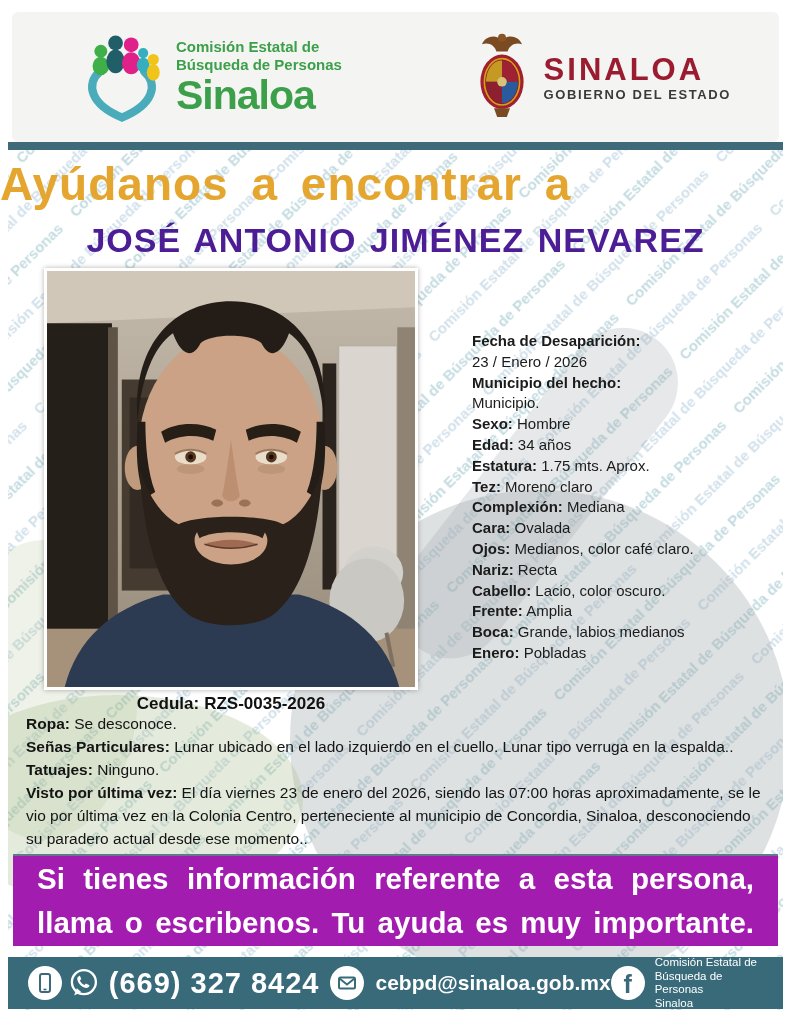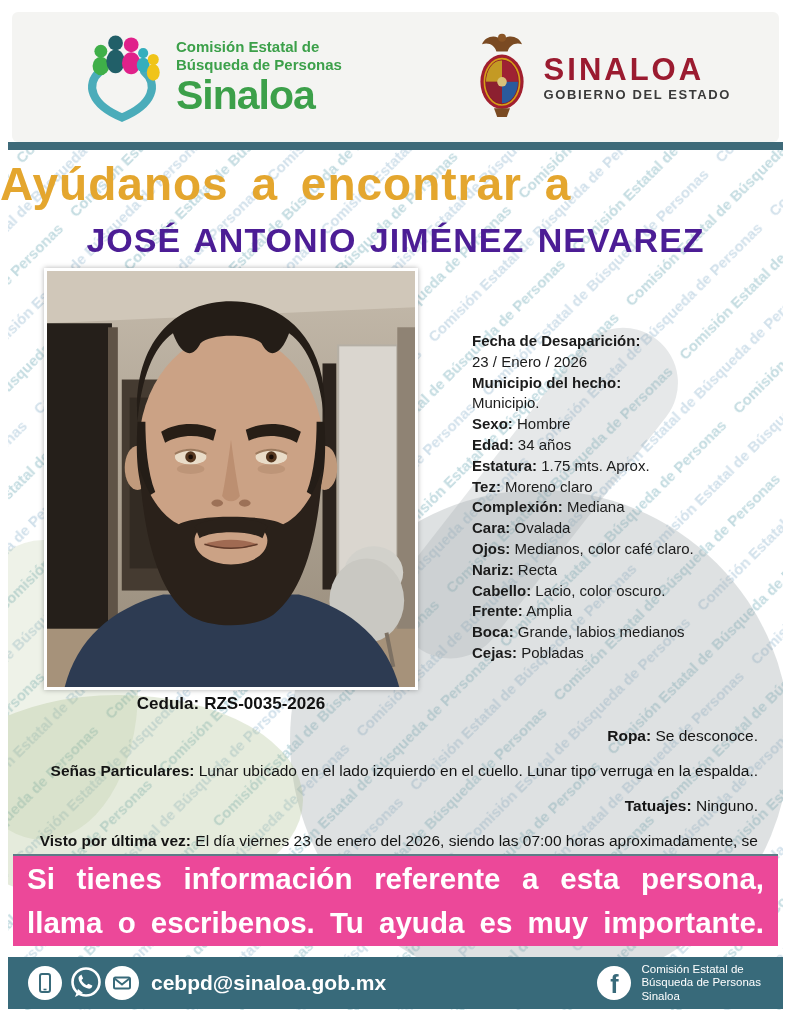--- a/index.html
+++ b/index.html
@@ -33,26 +33,26 @@
 
   .details{position:absolute;left:472px;top:331px;width:305px;font-size:15px;line-height:20.8px;color:#1b1b1b;}
   .details .b{font-weight:bold;}
   .t{white-space:pre-wrap;}
 
   .ced{position:absolute;left:44px;top:694px;width:374px;text-align:center;
        font-weight:bold;font-size:17px;color:#111;}
   .ced .b{margin-right:5px;}
 
   .desc{position:absolute;left:26px;top:712px;width:744px;font-size:15.5px;line-height:23px;color:#141414;}
-  .desc p{margin:12px;text-align:right;}
+  .desc p{margin:0;}
   .desc .b{font-weight:bold;}
 
   
-  .banner{position:absolute;left:13px;top:854px;width:765px;height:92px;background:#ec4899;
-          border-top:2px solid #5d7c87;box-sizing:border-box;padding:1px 14px 0;
+  .banner{position:absolute;left:13px;top:854px;width:765px;height:92px;background:#a21caf;
+          border-top:2px solid #5d7c87;box-sizing:border-box;padding:1px 24px 0;
           color:#fff;font-weight:bold;font-size:29.5px;}
   .banner div{line-height:44px;text-align:justify;text-align-last:justify;-moz-text-align-last:justify;}
 
   
   .footer{position:absolute;left:8px;top:957px;width:775px;height:52px;background:#386a7a;
           display:flex;align-items:center;padding:0 16px 0 20px;box-sizing:border-box;color:#fff;}
   .icirc{width:34px;height:34px;border-radius:50%;background:#fff;display:flex;align-items:center;
          justify-content:center;flex:0 0 auto;}
   .fphone{font-size:29px;font-weight:bold;margin:0 10px 0 8px;letter-spacing:1px;white-space:nowrap;}
   .femail{font-size:21px;font-weight:bold;margin-left:12px;white-space:nowrap;}
@@ -197,21 +197,21 @@
     <div class="drow"><span class="b">Edad:</span><span class="t"> 34 años</span></div>
     <div class="drow"><span class="b">Estatura:</span><span class="t"> 1.75 mts. Aprox.</span></div>
     <div class="drow"><span class="b">Tez:</span><span class="t"> Moreno claro</span></div>
     <div class="drow"><span class="b">Complexión:</span><span class="t"> Mediana</span></div>
     <div class="drow"><span class="b">Cara:</span><span class="t"> Ovalada</span></div>
     <div class="drow"><span class="b">Ojos:</span><span class="t"> Medianos, color café claro.</span></div>
     <div class="drow"><span class="b">Nariz:</span><span class="t"> Recta</span></div>
     <div class="drow"><span class="b">Cabello:</span><span class="t"> Lacio, color oscuro.</span></div>
     <div class="drow"><span class="b">Frente:</span><span class="t"> Amplia</span></div>
     <div class="drow"><span class="b">Boca:</span><span class="t"> Grande, labios medianos</span></div>
-    <div class="drow"><span class="b">Cejas:</span><span class="t"> Pobladas</span></div>
+    <div class="drow"><span class="b">Enero:</span><span class="t"> Pobladas</span></div>
   </div>
 
   <div class="ced">
     <span class="b">Cedula:</span><span>RZS-0035-2026</span>
   </div>
 
   <div class="desc">
     <p><span class="b">Ropa:</span><span class="t"> Se desconoce.</span></p>
     <p><span class="b">Señas Particulares:</span><span class="t"> Lunar ubicado en el lado izquierdo en el cuello. Lunar tipo verruga en la espalda..</span></p>
     <p><span class="b">Tatuajes:</span><span class="t"> Ninguno.</span></p>
@@ -228,20 +228,21 @@
       <svg width="24" height="24" viewBox="0 0 24 24">
           <rect x="7" y="3" width="10" height="18" rx="2" fill="none" stroke="#386a7a" stroke-width="2"></rect>
           <line x1="10.5" y1="18.5" x2="13.5" y2="18.5" stroke="#386a7a" stroke-width="1.6"></line>
         </svg>
     </span>
     <svg width="38" height="38" viewBox="0 0 38 38" style="margin-left:5px">
       <circle cx="19" cy="18" r="13.5" fill="none" stroke="#ffffff" stroke-width="2.6"></circle>
       <path d="M8,33 L11,25 L16,29 Z" fill="#ffffff"></path>
       <path d="M14,11 c-1.6,0.4 -2.8,2 -2.4,4 c0.9,4.6 5,8.7 9.6,9.6 c2,0.4 3.6-0.8 4-2.4 l0.1-0.8 l-4-1.7 l-1.6,1.6 c-2.3-1-4.2-2.9-5.2-5.2 l1.6-1.6 l-1.7-4 Z" fill="#ffffff"></path>
     </svg>
+    <span class="fphone">(669) 327 8424</span>
     <span class="icirc">
       <svg width="22" height="22" viewBox="0 0 22 22">
           <rect x="3" y="5.5" width="16" height="11" rx="1.5" fill="none" stroke="#386a7a" stroke-width="2"></rect>
           <path d="M3.5,6.5 L11,12.5 L18.5,6.5" fill="none" stroke="#386a7a" stroke-width="2"></path>
         </svg>
     </span>
     <span class="femail">cebpd@sinaloa.gob.mx</span>
     <span class="icirc fb">
       <span class="fbf">f</span>
     </span>

